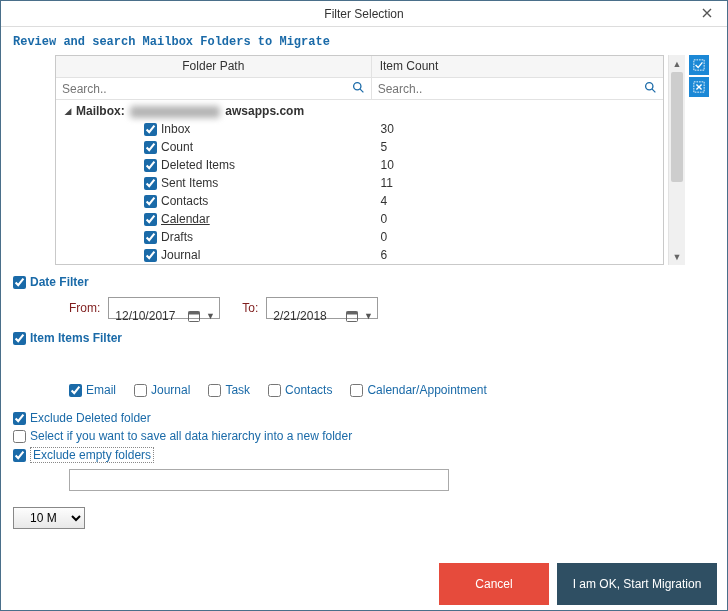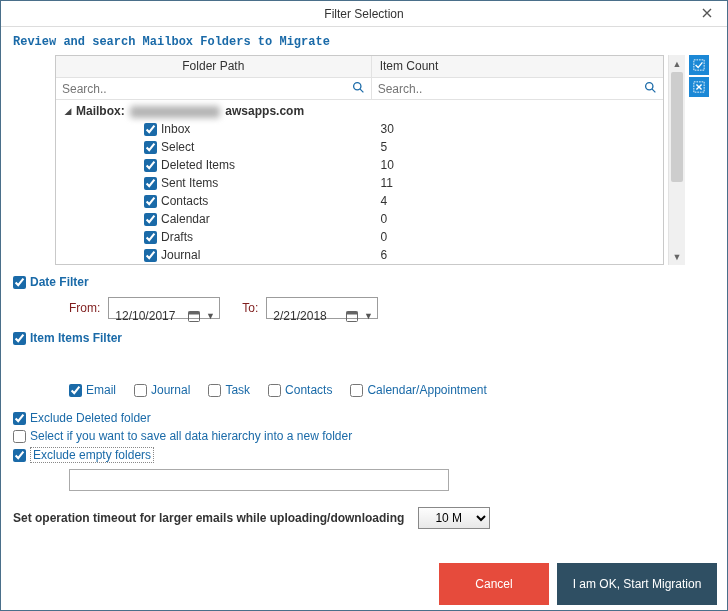--- a/index.html
+++ b/index.html
@@ -337,42 +337,42 @@
             <div class="child-rows" id="rows-container">
                 <div class="row" style="position: relative;">
                   <span class="indent"></span>
                   <input type="checkbox" class="cb" checked="" style="">
                   <span class="name">Inbox</span>
                   <span class="count-col count-pos">30</span>
                 </div>
                 <div class="row" style="position: relative;">
                   <span class="indent"></span>
                   <input type="checkbox" class="cb" checked="" style="">
-                  <span class="name">Select</span>
+                  <span class="name">Count</span>
                   <span class="count-col count-pos">5</span>
                 </div>
                 <div class="row" style="position: relative;">
                   <span class="indent"></span>
                   <input type="checkbox" class="cb" checked="" style="">
                   <span class="name">Deleted Items</span>
                   <span class="count-col count-pos">10</span>
                 </div>
                 <div class="row" style="position: relative;">
                   <span class="indent"></span>
                   <input type="checkbox" class="cb" checked="" style="">
                   <span class="name">Sent Items</span>
                   <span class="count-col count-pos">11</span>
                 </div>
                 <div class="row" style="position: relative;">
                   <span class="indent"></span>
                   <input type="checkbox" class="cb" checked="" style="">
                   <span class="name">Contacts</span>
                   <span class="count-col count-pos">4</span>
                 </div>
-                <div class="row" style="position: relative;">
+                <div class="row" style="position: relative; text-decoration: underline;">
                   <span class="indent"></span>
                   <input type="checkbox" class="cb" checked="" style="">
                   <span class="name">Calendar</span>
                   <span class="count-col count-pos">0</span>
                 </div>
                 <div class="row" style="position: relative;">
                   <span class="indent"></span>
                   <input type="checkbox" class="cb" checked="" style="">
                   <span class="name">Drafts</span>
                   <span class="count-col count-pos">0</span>
@@ -474,21 +474,20 @@
       <input type="checkbox" style="">
       <span>Select if you want to save all data hierarchy into a new folder</span>
     </label>
     <label class="simple-check dotted">
       <input type="checkbox" checked="" style="">
       <span>Exclude empty folders</span>
     </label>
     <input class="hierarchy-input" value="" style="">
 
     <div class="timeout-row">
-      <span>Set operation timeout for larger emails while uploading/downloading</span>
       <select class="timeout-select">
         <option selected="">10 Min</option>
       </select>
     </div>
 
     <div style="flex:1"></div>
   </div>
 
   <div class="footer">
     <button class="btn btn-cancel">Cancel</button>

